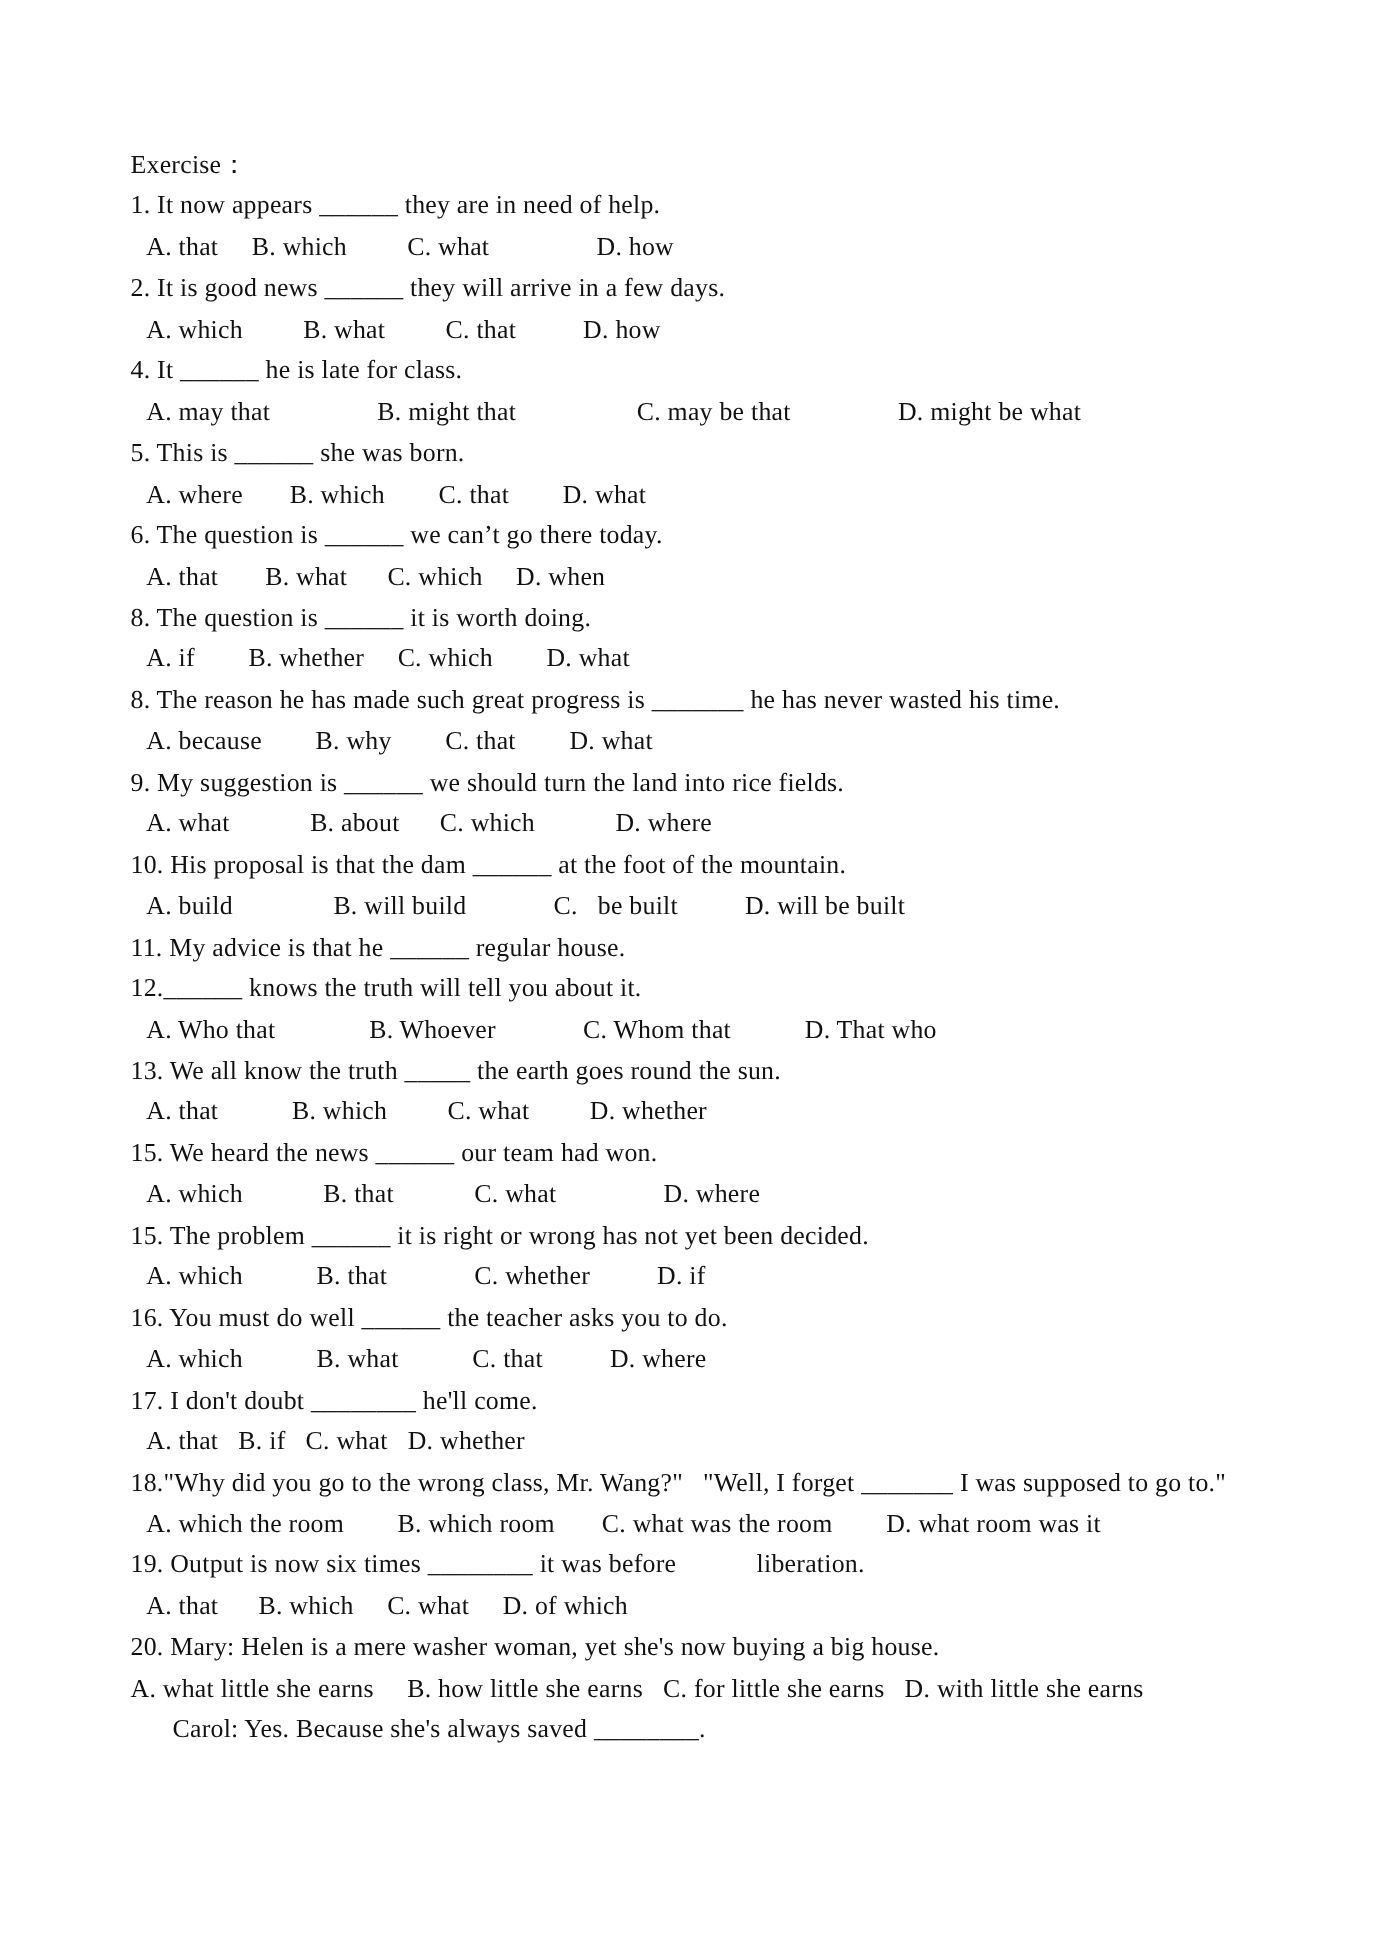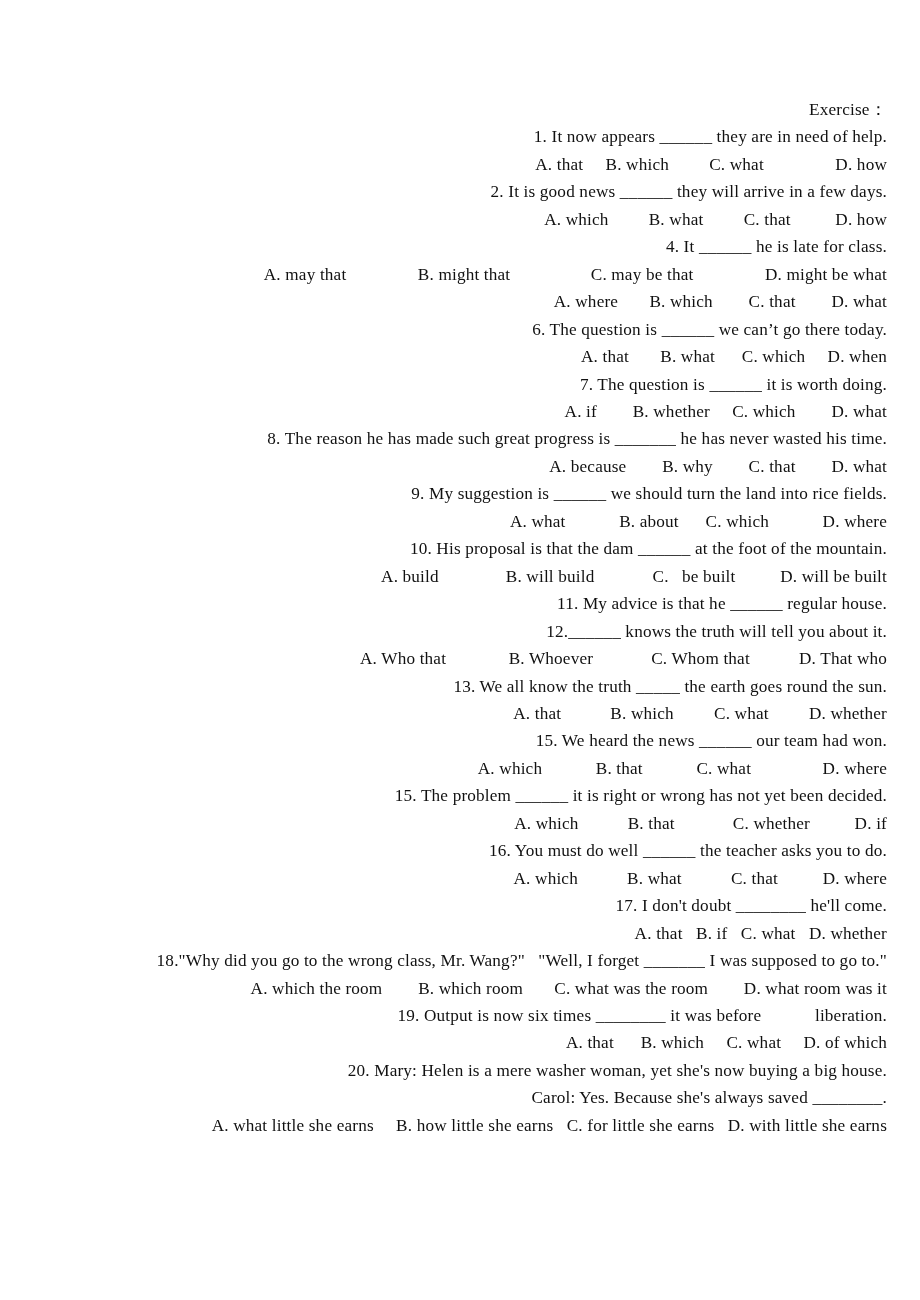--- a/index.html
+++ b/index.html
@@ -27,21 +27,20 @@
     left: 87px;
     top: 96px;
     width: 800px;
   }
   .line {
     font-size: 17.2px;
     line-height: 27.45px;
     white-space: pre;
     letter-spacing: 0.01em;
     color: #111111;
-    text-align: right;
   }
   .line.q {
     text-indent: 0;
   }
   .line.opt {
     padding-left: 7px;
   }
   .line.opt-flush {
     padding-left: 0;
   }
@@ -55,24 +54,25 @@
 <div class="page">
   <div class="doc-body">
     <div class="line q">Exercise：</div>
 
     <div class="line q">1. It now appears ______ they are in need of help.</div>
     <div class="line opt"> A. that     B. which         C. what                D. how</div>
     <div class="line q">2. It is good news ______ they will arrive in a few days.</div>
     <div class="line opt"> A. which         B. what         C. that          D. how</div>
     <div class="line q">4. It ______ he is late for class.</div>
     <div class="line opt"> A. may that                B. might that                  C. may be that                D. might be what</div>
+    <div class="line q">5. This is ______ she was born.</div>
     <div class="line opt"> A. where       B. which        C. that        D. what</div>
     <div class="line q">6. The question is ______ we can’t go there today.</div>
     <div class="line opt"> A. that       B. what      C. which     D. when</div>
-    <div class="line q">7. The question is ______ it is worth doing.</div>
+    <div class="line q">8. The question is ______ it is worth doing.</div>
     <div class="line opt"> A. if        B. whether     C. which        D. what</div>
     <div class="line q">8. The reason he has made such great progress is _______ he has never wasted his time.</div>
     <div class="line opt"> A. because        B. why        C. that        D. what</div>
     <div class="line q">9. My suggestion is ______ we should turn the land into rice fields.</div>
     <div class="line opt"> A. what            B. about      C. which            D. where</div>
     <div class="line q">10. His proposal is that the dam ______ at the foot of the mountain.</div>
     <div class="line opt"> A. build               B. will build             C.   be built          D. will be built</div>
     <div class="line q">11. My advice is that he ______ regular house.</div>
     <div class="line q">12.______ knows the truth will tell you about it.</div>
     <div class="line opt"> A. Who that              B. Whoever             C. Whom that           D. That who</div>
@@ -84,16 +84,16 @@
     <div class="line opt"> A. which           B. that             C. whether          D. if</div>
     <div class="line q">16. You must do well ______ the teacher asks you to do.</div>
     <div class="line opt"> A. which           B. what           C. that          D. where</div>
     <div class="line q">17. I don't doubt ________ he'll come.</div>
     <div class="line opt"> A. that   B. if   C. what   D. whether</div>
     <div class="line q">18."Why did you go to the wrong class, Mr. Wang?"   "Well, I forget _______ I was supposed to go to."</div>
     <div class="line opt"> A. which the room        B. which room       C. what was the room        D. what room was it</div>
     <div class="line q">19. Output is now six times ________ it was before            liberation.</div>
     <div class="line opt"> A. that      B. which     C. what     D. of which</div>
     <div class="line q">20. Mary: Helen is a mere washer woman, yet she's now buying a big house.</div>
+    <div class="line opt-flush">A. what little she earns     B. how little she earns   C. for little she earns   D. with little she earns</div>
     <div class="line dialog">Carol: Yes. Because she's always saved ________.</div>
-    <div class="line opt-flush">A. what little she earns     B. how little she earns   C. for little she earns   D. with little she earns</div>
   </div>
 </div>
 
 </body></html>

